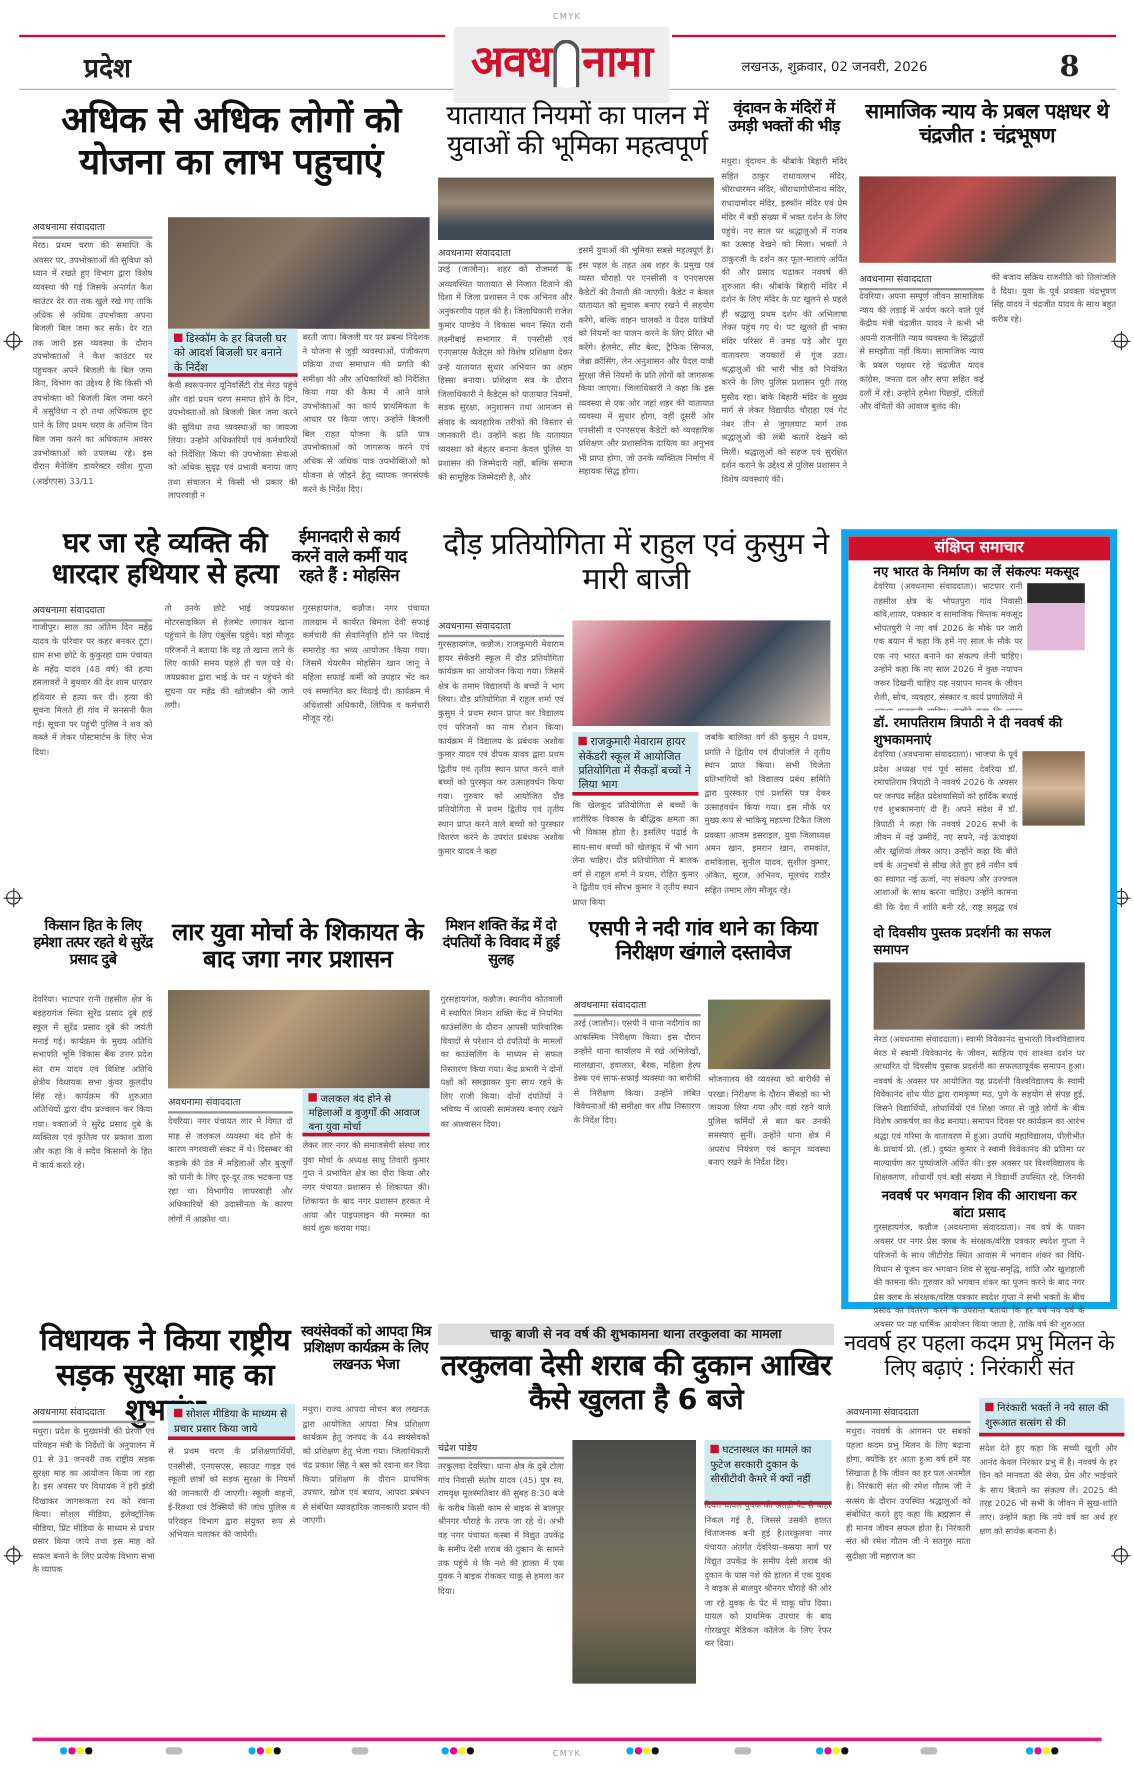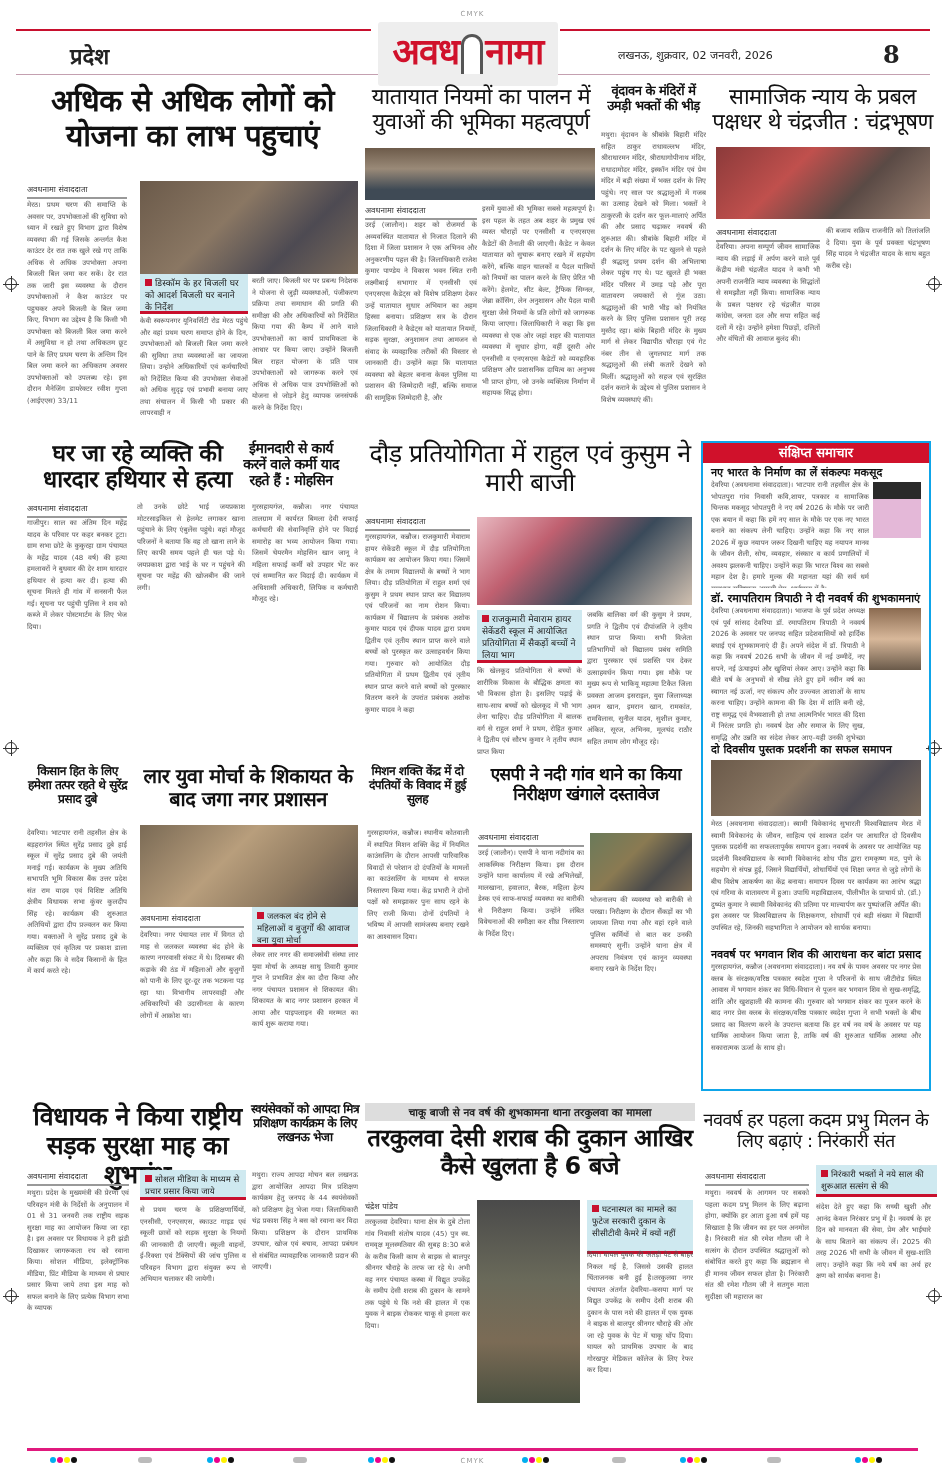--- a/index.html
+++ b/index.html
@@ -18,21 +18,21 @@
 .txt{font-size:7px;line-height:11.5px;color:#555;text-align:justify}
 .photo{background:linear-gradient(135deg,#6b5a4a,#8a7763 40%,#4d4a52 70%,#7a6a5a)}
 .ph-red{background:linear-gradient(135deg,#8b3a3a,#c0504d 35%,#5a4a45 65%,#9a8070)}
 .ph-hall{background:linear-gradient(180deg,#6d5b4a,#9a8a78 40%,#3f4a55 80%)}
 .ph-dirt{background:linear-gradient(135deg,#7a6a55,#b89e7c 40%,#8f7a60 70%,#5a5048)}
 .ph-police{background:linear-gradient(135deg,#6a7a5a,#8a7a52 40%,#4a4a4a 70%,#7a6a55)}
 .ph-man{background:linear-gradient(180deg,#4a4a4a,#6a6a5a 40%,#7b6b55 70%,#4a5040)}
 .ph-stage{background:linear-gradient(135deg,#e8b8c0,#c06070 30%,#3a4a5a 60%,#d0c0b0)}
 .callout{background:#cfe9f0;border-bottom:3px solid #c8102e;font-size:9px;line-height:12px;padding:3px 5px;color:#222}
 .callout .sq{display:inline-block;width:7px;height:7px;background:#c8102e;margin-right:3px}
-.box{border:2px solid #0ea5e9}
+.box{border:6px solid #0ea5e9}
 .box-head{background:#d0112b;color:#fff;font-weight:bold;text-align:center;font-size:13px;line-height:20px}
 .sub-h{font-weight:bold;font-size:11px;color:#111;line-height:14px}
 .kicker{background:#ddd;font-size:10.5px;font-weight:bold;text-align:center;line-height:18px}
 .reg{position:absolute;width:12px;height:12px;border:1px solid #333;border-radius:50%}
 .reg:before{content:"";position:absolute;left:5px;top:-3px;width:1px;height:16px;background:#333}
 .reg:after{content:"";position:absolute;top:5px;left:-3px;height:1px;width:16px;background:#333}
 .colorbar{position:absolute;bottom:22px;left:27px;right:27px;height:3px;background:#e0197d}
 .dots{position:absolute;bottom:8px;font-size:9px;letter-spacing:0}
 .dot{display:inline-block;width:6px;height:6px;border-radius:50%;margin-right:1px}
 .grey-pill{display:inline-block;width:14px;height:6px;border-radius:3px;background:#bbb}
@@ -71,21 +71,21 @@
 
 <div class="abs h1" style="left:365px;top:84px;width:232px;font-size:22px;font-weight:normal">यातायात नियमों का पालन में युवाओं की भूमिका महत्वपूर्ण</div>
 <div class="abs photo ph-hall" style="left:365px;top:148px;width:230px;height:52px"></div>
 <div class="abs byline" style="left:365px;top:204px;width:112px">अवधनामा संवाददाता</div>
 <div class="abs txt" style="left:365px;top:220px;width:112px;height:205px;overflow:hidden">उरई (जालौन)। शहर को रोजमर्रा के अव्यवस्थित यातायात से निजात दिलाने की दिशा में जिला प्रशासन ने एक अभिनव और अनुकरणीय पहल की है। जिलाधिकारी राजेश कुमार पाण्डेय ने विकास भवन स्थित रानी लक्ष्मीबाई सभागार में एनसीसी एवं एनएसएस कैडेट्स को विशेष प्रशिक्षण देकर उन्हें यातायात सुधार अभियान का अहम हिस्सा बनाया। प्रशिक्षण सत्र के दौरान जिलाधिकारी ने कैडेट्स को यातायात नियमों, सड़क सुरक्षा, अनुशासन तथा आमजन से संवाद के व्यवहारिक तरीकों की विस्तार से जानकारी दी। उन्होंने कहा कि यातायात व्यवस्था को बेहतर बनाना केवल पुलिस या प्रशासन की जिम्मेदारी नहीं, बल्कि समाज की सामूहिक जिम्मेदारी है, और</div>
 <div class="abs txt" style="left:482px;top:204px;width:113px;height:221px;overflow:hidden">इसमें युवाओं की भूमिका सबसे महत्वपूर्ण है। इस पहल के तहत अब शहर के प्रमुख एवं व्यस्त चौराहों पर एनसीसी व एनएसएस कैडेटों की तैनाती की जाएगी। कैडेट न केवल यातायात को सुचारू बनाए रखने में सहयोग करेंगे, बल्कि वाहन चालकों व पैदल यात्रियों को नियमों का पालन करने के लिए प्रेरित भी करेंगे। हेलमेट, सीट बेल्ट, ट्रैफिक सिग्नल, जेब्रा क्रॉसिंग, लेन अनुशासन और पैदल यात्री सुरक्षा जैसे नियमों के प्रति लोगों को जागरूक किया जाएगा। जिलाधिकारी ने कहा कि इस व्यवस्था से एक ओर जहां शहर की यातायात व्यवस्था में सुधार होगा, वहीं दूसरी ओर एनसीसी व एनएसएस कैडेटों को व्यवहारिक प्रशिक्षण और प्रशासनिक दायित्व का अनुभव भी प्राप्त होगा, जो उनके व्यक्तित्व निर्माण में सहायक सिद्ध होगा।</div>
 
 <div class="abs h1" style="left:601px;top:84px;width:105px;font-size:13px">वृंदावन के मंदिरों में उमड़ी भक्तों की भीड़</div>
 <div class="abs txt" style="left:601px;top:130px;width:105px;height:295px;overflow:hidden">मथुरा। वृंदावन के श्रीबांके बिहारी मंदिर सहित ठाकुर राधावल्लभ मंदिर, श्रीराधारमन मंदिर, श्रीराधागोपीनाथ मंदिर, राधादामोदर मंदिर, इस्कॉन मंदिर एवं प्रेम मंदिर में बड़ी संख्या में भक्त दर्शन के लिए पहुंचे। नए साल पर श्रद्धालुओं में गजब का उत्साह देखने को मिला। भक्तों ने ठाकुरजी के दर्शन कर फूल-मालाएं अर्पित की और प्रसाद चढ़ाकर नववर्ष की शुरुआत की। श्रीबांके बिहारी मंदिर में दर्शन के लिए मंदिर के पट खुलने से पहले ही श्रद्धालु प्रथम दर्शन की अभिलाषा लेकर पहुंच गए थे। पट खुलते ही भक्त मंदिर परिसर में उमड़ पड़े और पूरा वातावरण जयकारों से गूंज उठा। श्रद्धालुओं की भारी भीड़ को नियंत्रित करने के लिए पुलिस प्रशासन पूरी तरह मुस्तैद रहा। बांके बिहारी मंदिर के मुख्य मार्ग से लेकर विद्यापीठ चौराहा एवं गेट नंबर तीन से जुगलघाट मार्ग तक श्रद्धालुओं की लंबी कतारें देखने को मिलीं। श्रद्धालुओं को सहज एवं सुरक्षित दर्शन कराने के उद्देश्य से पुलिस प्रशासन ने विशेष व्यवस्थाएं कीं।</div>
 
-<div class="abs h1" style="left:710px;top:84px;width:225px;font-size:22px;font-weight:normal">सामाजिक न्याय के प्रबल पक्षधर थे चंद्रजीत : चंद्रभूषण</div>
+<div class="abs h1" style="left:710px;top:84px;width:225px;font-size:17px;font-weight:bold">सामाजिक न्याय के प्रबल पक्षधर थे चंद्रजीत : चंद्रभूषण</div>
 <div class="abs photo ph-red" style="left:716px;top:147px;width:214px;height:72px"></div>
 <div class="abs byline" style="left:716px;top:226px;width:104px">अवधनामा संवाददाता</div>
 <div class="abs txt" style="left:716px;top:242px;width:104px;height:183px;overflow:hidden">देवरिया। अपना सम्पूर्ण जीवन सामाजिक न्याय की लड़ाई में अर्पण करने वाले पूर्व केंद्रीय मंत्री चंद्रजीत यादव ने कभी भी अपनी राजनीति न्याय व्यवस्था के सिद्धांतों से समझौता नहीं किया। सामाजिक न्याय के प्रबल पक्षधर रहे चंद्रजीत यादव कांग्रेस, जनता दल और सपा सहित कई दलों में रहे। उन्होंने हमेशा पिछड़ों, दलितों और वंचितों की आवाज बुलंद की।</div>
 <div class="abs txt" style="left:826px;top:226px;width:104px;height:199px;overflow:hidden">की बजाय सक्रिय राजनीति को तिलांजलि दे दिया। युवा के पूर्व प्रवक्ता चंद्रभूषण सिंह यादव ने चंद्रजीत यादव के साथ बहुत करीब रहे।</div>
 
 <div class="abs h1" style="left:25px;top:440px;width:225px;font-size:23px">घर जा रहे व्यक्ति की धारदार हथियार से हत्या</div>
 <div class="abs byline" style="left:27px;top:502px;width:100px">अवधनामा संवाददाता</div>
 <div class="abs txt" style="left:27px;top:518px;width:100px;height:240px;overflow:hidden">गाजीपुर। साल का अंतिम दिन महेंद्र यादव के परिवार पर कहर बनकर टूटा। ग्राम सभा छोटे के कुकुरहा ग्राम पंचायत के महेंद्र यादव (48 वर्ष) की हत्या हमलावरों ने बुधवार की देर शाम धारदार हथियार से हत्या कर दी। हत्या की सूचना मिलते ही गांव में सनसनी फैल गई। सूचना पर पहुंची पुलिस ने शव को कब्जे में लेकर पोस्टमार्टम के लिए भेज दिया।</div>
 <div class="abs txt" style="left:137px;top:502px;width:108px;height:256px;overflow:hidden">तो उनके छोटे भाई जयप्रकाश मोटरसाइकिल से हेलमेट लगाकर खाना पहुंचाने के लिए एंबुलेंस पहुंचे। वहां मौजूद परिजनों ने बताया कि वह तो खाना लाने के लिए काफी समय पहले ही चल पड़े थे। जयप्रकाश द्वारा भाई के घर न पहुंचने की सूचना पर महेंद्र की खोजबीन की जाने लगी।</div>
 
@@ -95,28 +95,28 @@
 <div class="abs h1" style="left:365px;top:440px;width:330px;font-size:25px;font-weight:normal">दौड़ प्रतियोगिता में राहुल एवं कुसुम ने मारी बाजी</div>
 <div class="abs byline" style="left:365px;top:515px;width:105px">अवधनामा संवाददाता</div>
 <div class="abs txt" style="left:365px;top:532px;width:105px;height:228px;overflow:hidden">गुरसहायगंज, कन्नौज। राजकुमारी मेवाराम हायर सेकेंडरी स्कूल में दौड़ प्रतियोगिता कार्यक्रम का आयोजन किया गया। जिसमें क्षेत्र के तमाम विद्यालयों के बच्चों ने भाग लिया। दौड़ प्रतियोगिता में राहुल शर्मा एवं कुसुम ने प्रथम स्थान प्राप्त कर विद्यालय एवं परिजनों का नाम रोशन किया। कार्यक्रम में विद्यालय के प्रबंधक अशोक कुमार यादव एवं दीपक यादव द्वारा प्रथम द्वितीय एवं तृतीय स्थान प्राप्त करने वाले बच्चों को पुरस्कृत कर उत्साहवर्धन किया गया। गुरुवार को आयोजित दौड़ प्रतियोगिता में प्रथम द्वितीय एवं तृतीय स्थान प्राप्त करने वाले बच्चों को पुरस्कार वितरण करने के उपरांत प्रबंधक अशोक कुमार यादव ने कहा</div>
 <div class="abs photo ph-stage" style="left:477px;top:517px;width:215px;height:88px"></div>
 <div class="abs callout" style="left:477px;top:610px;width:105px;height:53px"><span class="sq"></span><span>राजकुमारी मेवाराम हायर सेकेंडरी स्कूल में आयोजित प्रतियोगिता में सैकड़ों बच्चों ने लिया भाग</span></div>
 <div class="abs txt" style="left:477px;top:666px;width:105px;height:94px;overflow:hidden">कि खेलकूद प्रतियोगिता से बच्चों के शारीरिक विकास के बौद्धिक क्षमता का भी विकास होता है। इसलिए पढ़ाई के साथ-साथ बच्चों को खेलकूद में भी भाग लेना चाहिए। दौड़ प्रतियोगिता में बालक वर्ग से राहुल शर्मा ने प्रथम, रोहित कुमार ने द्वितीय एवं सौरभ कुमार ने तृतीय स्थान प्राप्त किया</div>
 <div class="abs txt" style="left:587px;top:610px;width:105px;height:150px;overflow:hidden">जबकि बालिका वर्ग की कुसुम ने प्रथम, प्रगति ने द्वितीय एवं दीपांजलि ने तृतीय स्थान प्राप्त किया। सभी विजेता प्रतिभागियों को विद्यालय प्रबंध समिति द्वारा पुरस्कार एवं प्रशस्ति पत्र देकर उत्साहवर्धन किया गया। इस मौके पर मुख्य रूप से भाकियू महात्मा टिकैत जिला प्रवक्ता आजम इसराइल, युवा जिलाध्यक्ष अमन खान, इमरान खान, रामकांत, रामविलास, सुनील यादव, सुशील कुमार, अंकित, सूरज, अभिनव, मूलचंद राठौर सहित तमाम लोग मौजूद रहे।</div>
 
 <div class="abs box" style="left:701px;top:441px;width:230px;height:650px">
   <div class="box-head">संक्षिप्त समाचार</div>
-  <div style="padding:3px 8px">
+  <div style="padding:3px 21px">
     <div class="sub-h">नए भारत के निर्माण का लें संकल्पः मकसूद</div>
     <div class="photo" style="float:right;width:48px;height:56px;margin:2px 0 2px 4px;background:linear-gradient(180deg,#2a2a2a 30%,#e4b8d8 30%)"></div>
     <div class="txt" style="height:108px;overflow:hidden">देवरिया (अवधनामा संवाददाता)। भाटपार रानी तहसील क्षेत्र के भोपतपुरा गांव निवासी कवि,शायर, पत्रकार व सामाजिक चिन्तक मकसूद भोपतपुरी ने नए वर्ष 2026 के मौके पर जारी एक बयान में कहा कि हमें नए साल के मौके पर एक नए भारत बनाने का संकल्प लेनी चाहिए। उन्होंने कहा कि नए साल 2026 में कुछ नयापन जरूर दिखनी चाहिए यह नयापन मानव के जीवन शैली, सोच, व्यवहार, संस्कार व कार्य प्रणालियों में अवश्य झलकनी चाहिए। उन्होंने कहा कि भारत विश्व का सबसे महान देश है। हमारे मुल्क की महानता यहां की सर्व धर्म समभाव,सहिष्णुता,आपसी प्रेम, भाईचारा में है।</div>
     <div class="sub-h" style="margin-top:4px">डॉ. रमापतिराम त्रिपाठी ने दी नववर्ष की शुभकामनाएं</div>
     <div class="photo" style="float:right;width:52px;height:62px;margin:2px 0 2px 4px;background:linear-gradient(180deg,#8a6a50,#d8b89a 50%,#6a5a4a)"></div>
     <div class="txt" style="height:136px;overflow:hidden">देवरिया (अवधनामा संवाददाता)। भाजपा के पूर्व प्रदेश अध्यक्ष एवं पूर्व सांसद देवरिया डॉ. रमापतिराम त्रिपाठी ने नववर्ष 2026 के अवसर पर जनपद सहित प्रदेशवासियों को हार्दिक बधाई एवं शुभकामनाएं दी हैं। अपने संदेश में डॉ. त्रिपाठी ने कहा कि नववर्ष 2026 सभी के जीवन में नई उम्मीदें, नए सपने, नई ऊंचाइयां और खुशियां लेकर आए। उन्होंने कहा कि बीते वर्ष के अनुभवों से सीख लेते हुए हमें नवीन वर्ष का स्वागत नई ऊर्जा, नए संकल्प और उज्ज्वल आशाओं के साथ करना चाहिए। उन्होंने कामना की कि देश में शांति बनी रहे, राष्ट्र समृद्ध एवं वैभवशाली हो तथा आत्मनिर्भर भारत की दिशा में निरंतर प्रगति हो। नववर्ष देश और समाज के लिए सुख, समृद्धि और उन्नति का संदेश लेकर आए–यही उनकी शुभेच्छा है।</div>
-    <div class="sub-h" style="margin-top:1px">दो दिवसीय पुस्तक प्रदर्शनी का सफल समापन</div>
+    <div class="sub-h" style="margin-top:11px">दो दिवसीय पुस्तक प्रदर्शनी का सफल समापन</div>
     <div class="photo" style="height:56px;margin:3px 0"></div>
     <div class="txt" style="height:126px;overflow:hidden">मेरठ (अवधनामा संवाददाता)। स्वामी विवेकानंद सुभारती विश्वविद्यालय मेरठ में स्वामी विवेकानंद के जीवन, साहित्य एवं शाश्वत दर्शन पर आधारित दो दिवसीय पुस्तक प्रदर्शनी का सफलतापूर्वक समापन हुआ। नववर्ष के अवसर पर आयोजित यह प्रदर्शनी विश्वविद्यालय के स्वामी विवेकानंद शोध पीठ द्वारा रामकृष्ण मठ, पुणे के सहयोग से संपन्न हुई, जिसने विद्यार्थियों, शोधार्थियों एवं शिक्षा जगत से जुड़े लोगों के बीच विशेष आकर्षण का केंद्र बनाया। समापन दिवस पर कार्यक्रम का आरंभ श्रद्धा एवं गरिमा के वातावरण में हुआ। उपाधि महाविद्यालय, पीलीभीत के प्राचार्य प्रो. (डॉ.) दुष्यंत कुमार ने स्वामी विवेकानंद की प्रतिमा पर माल्यार्पण कर पुष्पांजलि अर्पित की। इस अवसर पर विश्वविद्यालय के शिक्षकगण, शोधार्थी एवं बड़ी संख्या में विद्यार्थी उपस्थित रहे, जिनकी सहभागिता ने आयोजन को सार्थक बनाया।</div>
     <div class="sub-h" style="margin-top:3px;text-align:center">नववर्ष पर भगवान शिव की आराधना कर बांटा प्रसाद</div>
     <div class="txt" style="height:92px;overflow:hidden">गुरसहायगंज, कन्नौज (अवधनामा संवाददाता)। नव वर्ष के पावन अवसर पर नगर प्रेस क्लब के संरक्षक/वरिष्ठ पत्रकार स्वदेश गुप्ता ने परिजनों के साथ जीटीरोड स्थित आवास में भगवान शंकर का विधि-विधान से पूजन कर भगवान शिव से सुख-समृद्धि, शांति और खुशहाली की कामना की। गुरुवार को भगवान शंकर का पूजन करने के बाद नगर प्रेस क्लब के संरक्षक/वरिष्ठ पत्रकार स्वदेश गुप्ता ने सभी भक्तों के बीच प्रसाद का वितरण करने के उपरान्त बताया कि हर वर्ष नव वर्ष के अवसर पर यह धार्मिक आयोजन किया जाता है, ताकि वर्ष की शुरुआत धार्मिक आस्था और सकारात्मक ऊर्जा के साथ हो।</div>
   </div>
 </div>
 
 <div class="abs h1" style="left:25px;top:765px;width:105px;font-size:12px">किसान हित के लिए हमेशा तत्पर रहते थे सुरेंद्र प्रसाद दुबे</div>
 <div class="abs txt" style="left:27px;top:828px;width:100px;height:262px;overflow:hidden">देवरिया। भाटपार रानी तहसील क्षेत्र के बड़हरागंज स्थित सुरेंद्र प्रसाद दुबे हाई स्कूल में सुरेंद्र प्रसाद दुबे की जयंती मनाई गई। कार्यक्रम के मुख्य अतिथि सभापति भूमि विकास बैंक उत्तर प्रदेश संत राम यादव एवं विशिष्ट अतिथि क्षेत्रीय विधायक सभा कुंवर कुलदीप सिंह रहे। कार्यक्रम की शुरुआत अतिथियों द्वारा दीप प्रज्वलन कर किया गया। वक्ताओं ने सुरेंद्र प्रसाद दुबे के व्यक्तित्व एवं कृतित्व पर प्रकाश डाला और कहा कि वे सदैव किसानों के हित में कार्य करते रहे।</div>
 

